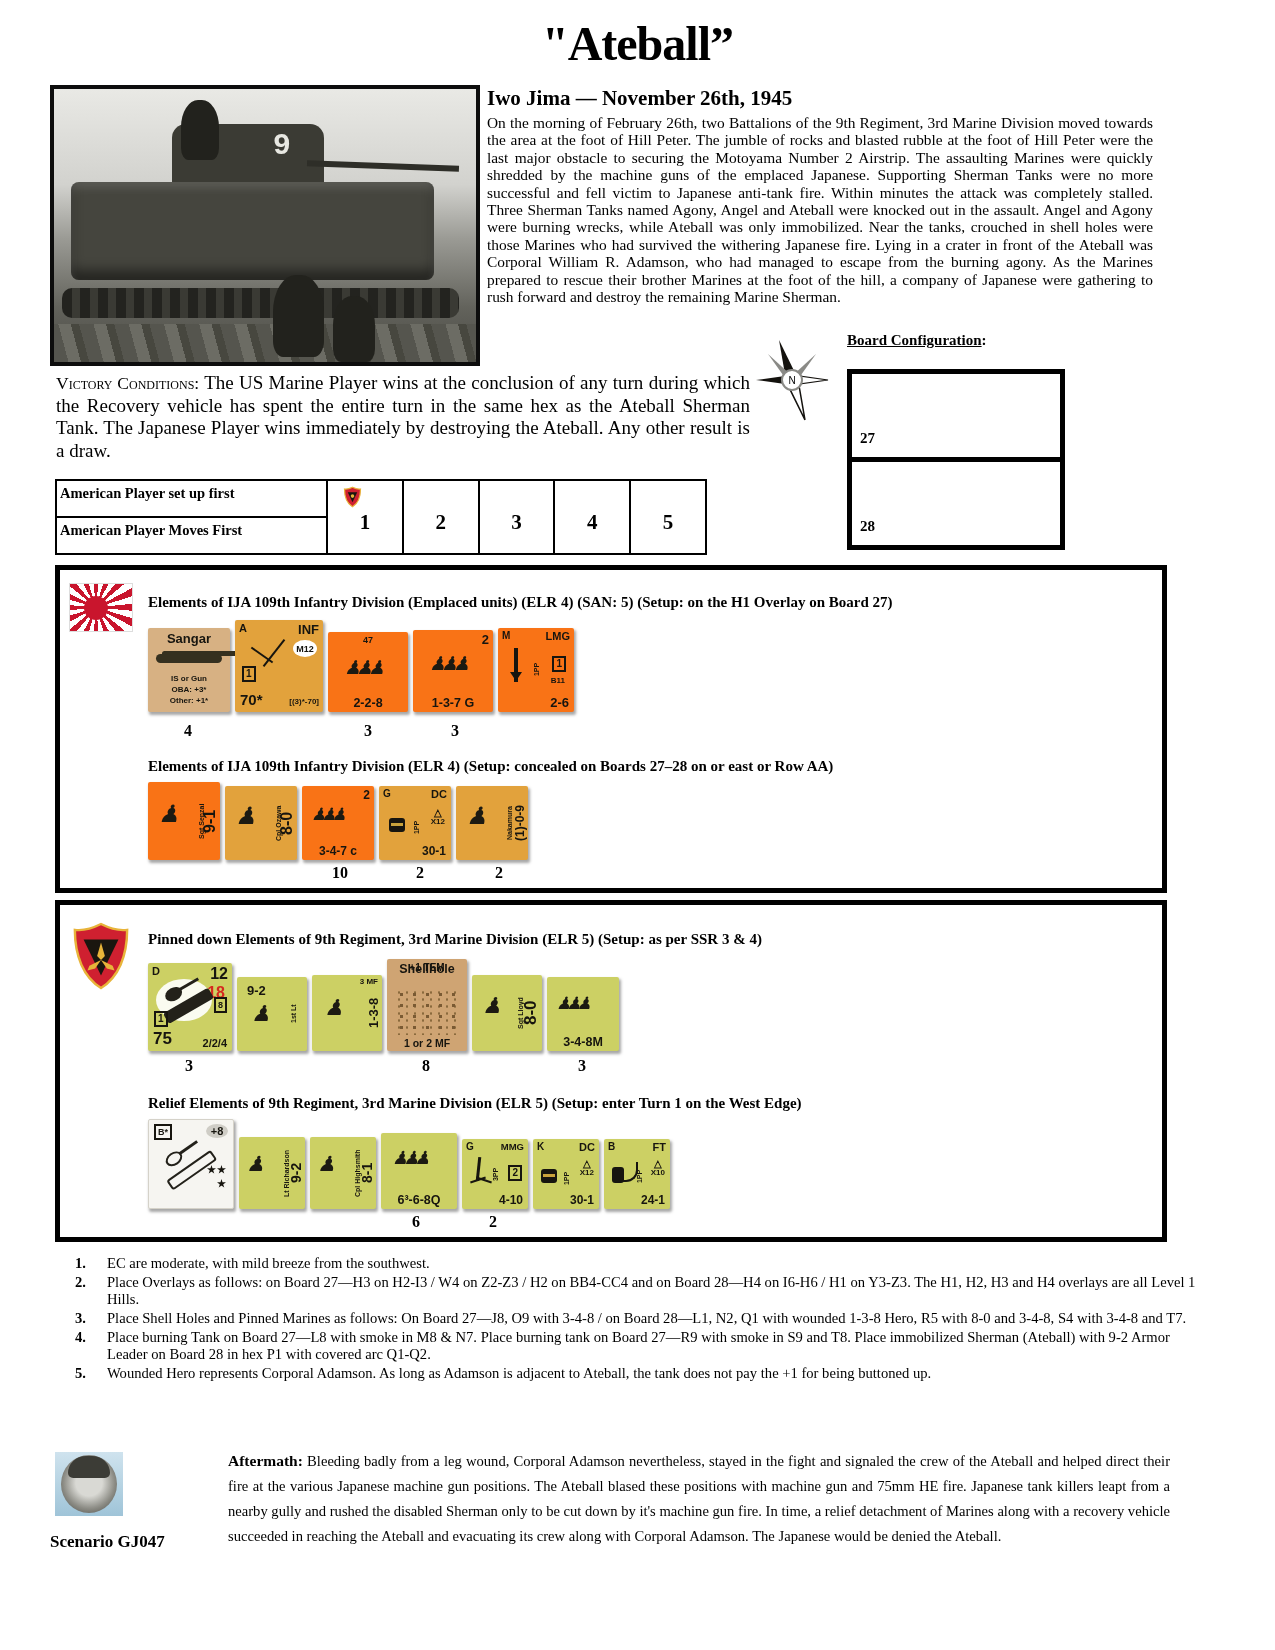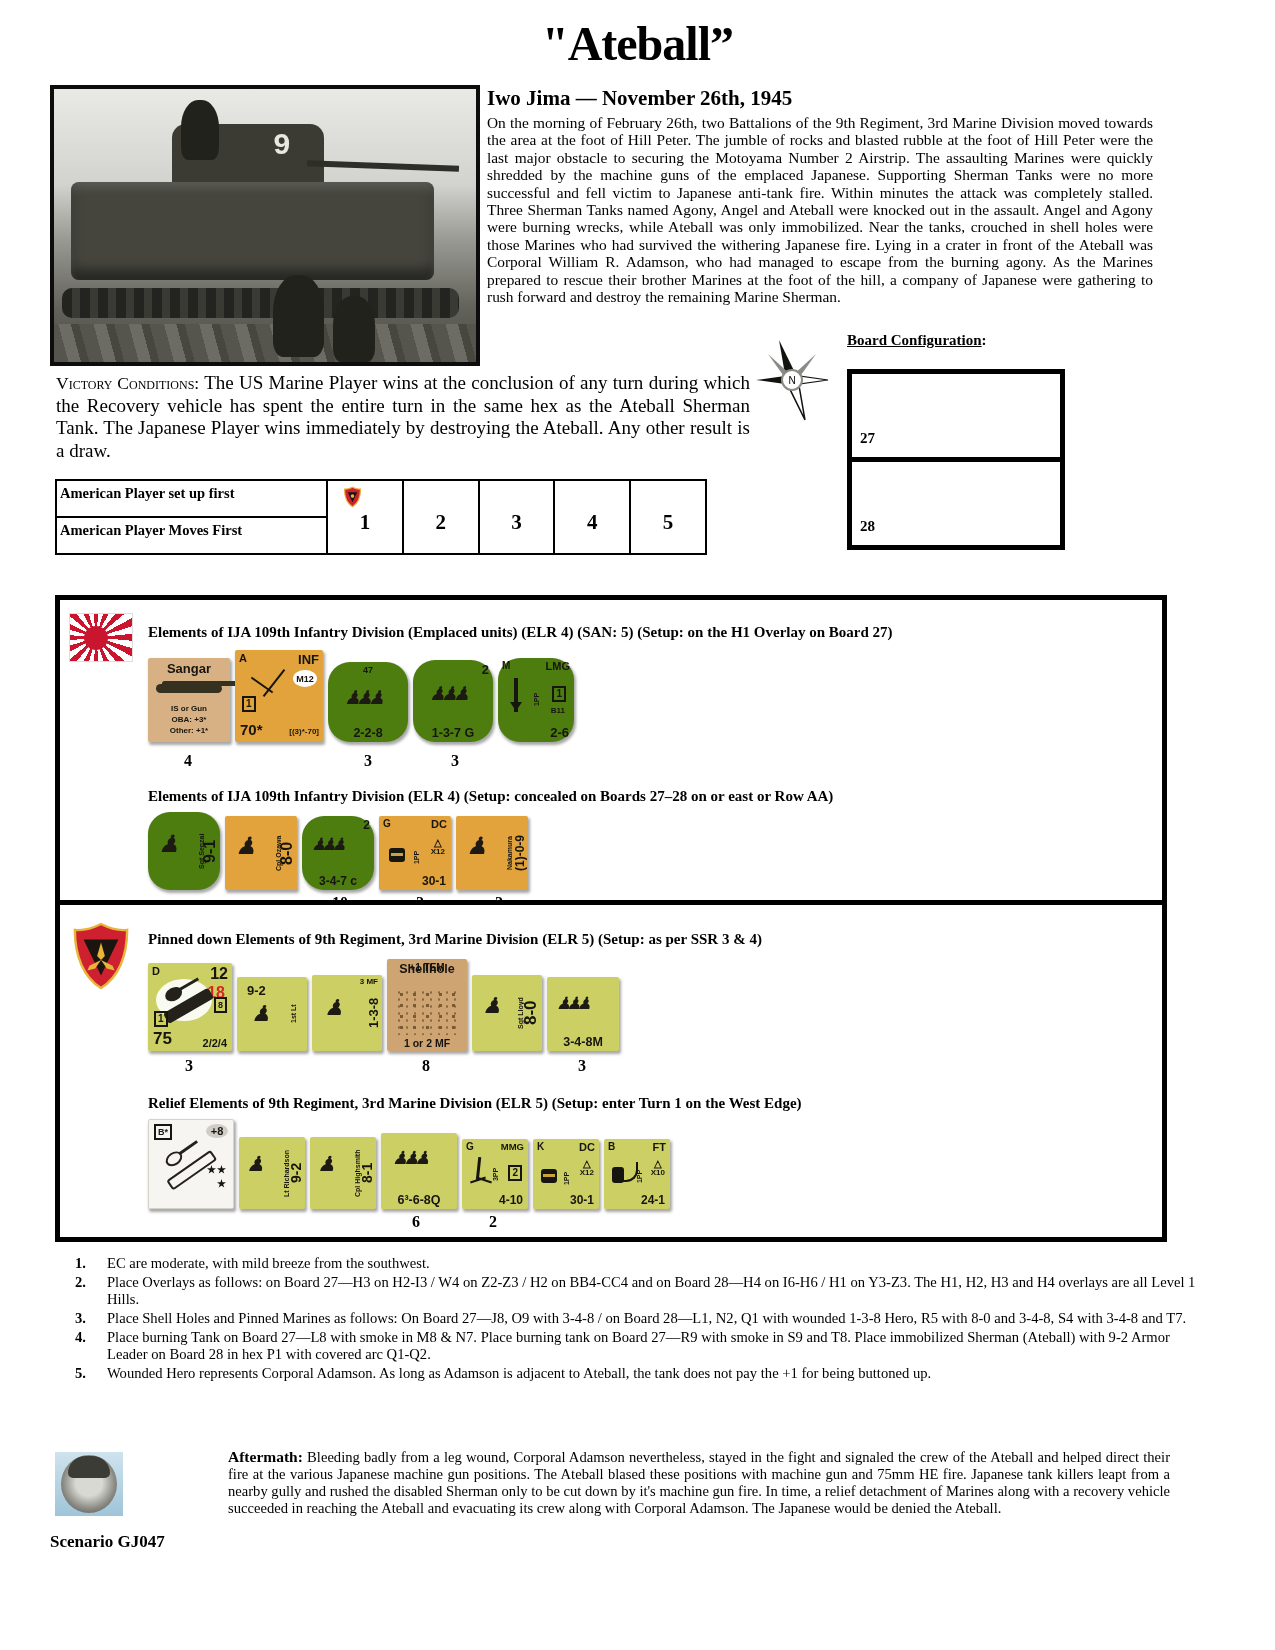--- a/index.html
+++ b/index.html
@@ -55,42 +55,42 @@
              box-sizing:border-box;display:flex;}
   .tt-left{width:270px;display:flex;flex-direction:column;}
   .tt-left .r{flex:1;display:flex;align-items:flex-end;padding:0 3px 14px 3px;font-weight:700;font-size:14.5px;}
   .tt-left .r.top{border-bottom:2px solid #000;}
   .tt-cell{width:76px;border-left:2px solid #000;position:relative;display:flex;align-items:center;
            justify-content:center;font-size:21px;font-weight:700;padding-top:10px;box-sizing:border-box;}
   .tt-shield{position:absolute;top:5px;left:15px;width:19px;height:22px;}
 
   
   .ubox{position:absolute;left:55px;width:1112px;border:5px solid #000;box-sizing:border-box;background:#fff;}
-  .ubox.jap{top:595px;height:328px;}
+  .ubox.jap{top:565px;height:328px;}
   .ubox.usmc{top:900px;height:342px;}
   .uh{position:absolute;left:88px;font-weight:700;font-size:15px;white-space:nowrap;}
   .crow{position:absolute;left:88px;display:flex;align-items:flex-end;}
   .qty{position:absolute;font-weight:700;font-size:16px;}
 
   
   .flag{position:absolute;left:10px;top:14px;width:62px;height:47px;box-shadow:0 0 0 1px #ddd;
         background:repeating-conic-gradient(from -6deg at 42% 50%, #c9152d 0 11.25deg, #ffffff 11.25deg 22.5deg);}
   .flag .sun{position:absolute;left:calc(42% - 12px);top:calc(50% - 12px);width:24px;height:24px;
              border-radius:50%;background:#c9152d;}
   
   .usmc-shield{position:absolute;left:10px;top:16px;width:62px;height:70px;}
 
   
   .cnt{position:relative;flex:none;border-radius:2px;margin-right:5px;
        box-shadow:1.5px 2.5px 3px rgba(0,0,0,.35);
        font-family:"Liberation Sans",sans-serif;color:#17150f;}
   .c-tan{background:#d7b183;}
   .c-tan2{background:#cfa473;}
   .c-orange{background:#e2a23c;}
-  .c-yellow{background:#4d7c0f;border-radius:22px;}
+  .c-yellow{background:#f97316;}
   .c-olive{background:#ccd064;}
   .c-white{background:#f6f5f1;border:1px solid #d5d2c9;}
   .tl{position:absolute;top:2px;left:4px;font-size:10px;font-weight:700;}
   .tr{position:absolute;top:2px;right:4px;font-size:11px;font-weight:700;}
   .tc{position:absolute;top:3px;left:0;right:0;text-align:center;font-size:9px;font-weight:700;}
   .bc{position:absolute;bottom:2px;left:0;right:0;text-align:center;font-size:12.5px;font-weight:700;}
   .bl{position:absolute;bottom:2px;left:5px;font-size:16px;font-weight:700;}
   .brr{position:absolute;bottom:2px;right:5px;font-size:12px;font-weight:700;}
   .brs{position:absolute;font-size:8px;font-weight:700;}
   .ttl{position:absolute;top:3px;left:0;right:0;text-align:center;font-size:13px;font-weight:700;}
@@ -143,21 +143,21 @@
   .ritem .rt{text-align:left;}
 
   
   .portrait{position:absolute;left:55px;top:1452px;width:68px;height:64px;
             background:linear-gradient(#cfe3ee,#9fc4d8);overflow:hidden;}
   .portrait .face{position:absolute;left:6px;top:3px;width:56px;height:58px;border-radius:50%;
                   background:radial-gradient(circle at 50% 48%, #d9d9d4 0 32%, #8d8d86 62%, #3a3a34 100%);}
   .portrait .helmet{position:absolute;left:13px;top:4px;width:42px;height:22px;
                     border-radius:50% 50% 6px 6px / 90% 90% 6px 6px;background:#3c3c36;}
   .scenid{position:absolute;left:50px;top:1532px;width:170px;font-weight:700;font-size:17px;}
-  .aftermath{position:absolute;left:228px;top:1448px;width:942px;font-size:14.6px;line-height:17px;
+  .aftermath{position:absolute;left:228px;top:1448px;width:942px;font-size:14.6px;line-height:25px;
              text-align:justify;}
   .aftermath .alabel{font-weight:700;font-size:15.5px;}
 </style>
 </head>
 <body>
 
 <div class="page">
 
   <div class="title">"Ateball”</div>
 

